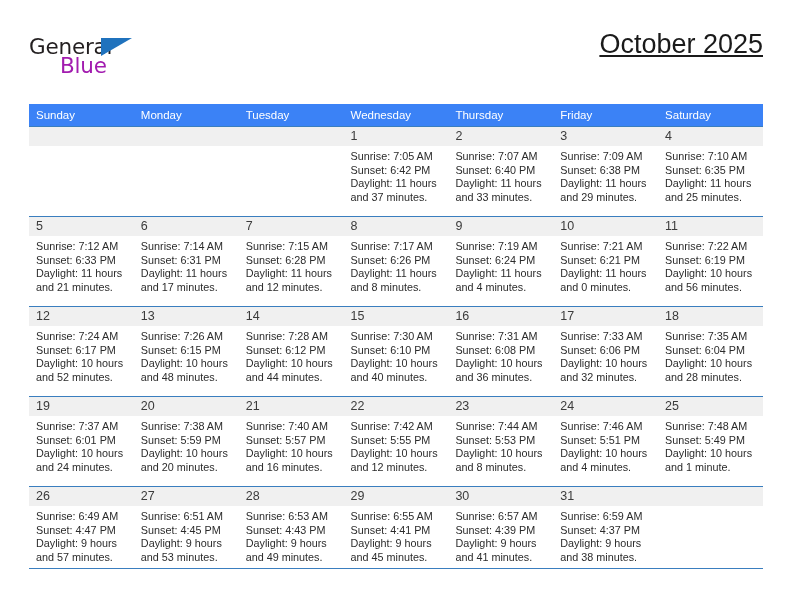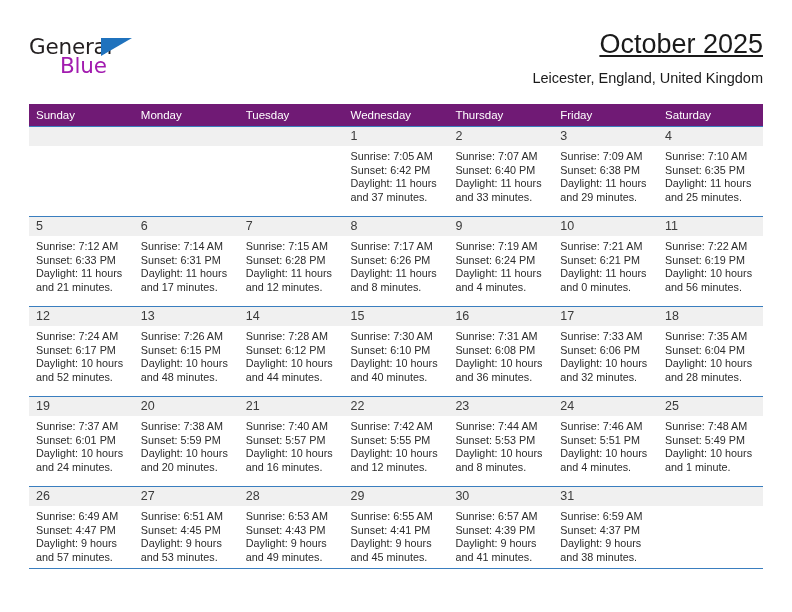--- a/index.html
+++ b/index.html
@@ -91,21 +91,21 @@
   
   .calendar {
     position: absolute;
     left: 29px;
     top: 104px;
     width: 734px;
     border-collapse: collapse;
     table-layout: fixed;
   }
   .calendar th {
-    background: #701a75;
+    background: #3b82f6;
     color: #ffffff;
     font-weight: normal;
     font-size: 11.5px;
     text-align: left;
     padding: 5px 0 5px 7px;
     height: 20px;
     box-sizing: border-box;
     border: none;
   }
   .calendar td {
@@ -162,21 +162,20 @@
   <div class="top-bar">
 
     <div class="brand">
       <span class="brand-general">General</span>
       <span class="brand-tri"></span>
       <span class="brand-blue">Blue</span>
     </div>
 
     <div class="title-block">
       <h1 class="cal-title">October 2025</h1>
-      <div class="cal-subtitle">Leicester, England, United Kingdom</div>
     </div>
 
   </div>
 
   <table class="calendar">
     <colgroup>
       <col style="width:14.2857%">
         <col style="width:14.2857%">
         <col style="width:14.2857%">
       <col style="width:14.2857%">

